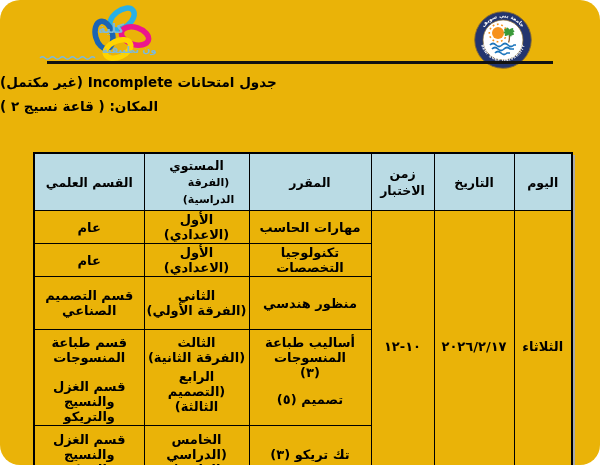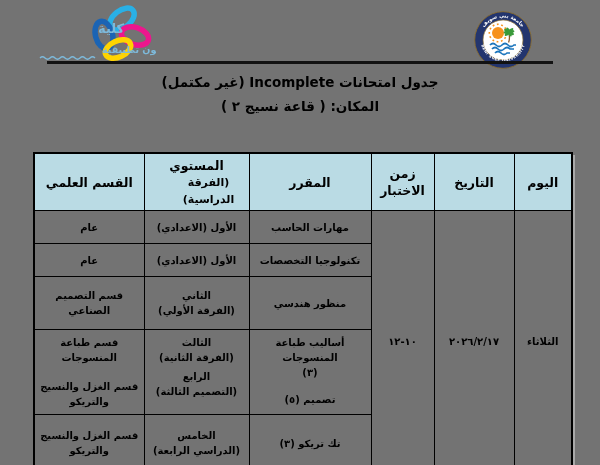--- a/index.html
+++ b/index.html
@@ -1,44 +1,44 @@
 <!DOCTYPE html>
 <html lang="ar"><head>
 <meta charset="utf-8">
 <style>
   html,body{margin:0;padding:0;}
   body{
     width:600px;height:465px;background:#ffffff;
     font-family:"DejaVu Sans",sans-serif;font-weight:700;color:#000;
   }
-  .page{position:relative;width:600px;height:465px;overflow:hidden;background:#737373;}
+  .page{position:relative;width:600px;height:465px;overflow:hidden;background:#eab308;border-radius:20px;}
 
   
   .logo-faculty{position:absolute;left:36px;top:3px;width:120px;height:64px;}
   .logo-univ{position:absolute;left:474px;top:11px;width:58px;height:58px;}
   .top-rule{position:absolute;left:47px;top:61px;width:506px;height:3px;background:#121212;}
 
   
-  .titles{position:absolute;left:0;top:71px;width:600px;text-align:center;direction:rtl;}
+  .titles{position:absolute;left:0;top:71px;width:600px;text-align:left;direction:rtl;}
   .titles .t{font-size:13.5px;line-height:23.5px;white-space:nowrap;}
 
   
   table.exam{
     position:absolute;left:33px;top:152px;width:538px;
     border-collapse:collapse;direction:rtl;table-layout:fixed;
     border:2px solid #000;box-shadow:2px 3px 0 #a9a9a9;
   }
   table.exam th,table.exam td{
     border:1px solid #000;text-align:center;vertical-align:middle;
     padding:1px 2px;overflow:hidden;
   }
   table.exam thead th{
     background:#badbe4;font-size:12.5px;height:54px;line-height:17px;
   }
-  table.exam td{font-size:10px;line-height:15px;}
+  table.exam td{font-size:13px;line-height:15px;}
   tr.r1 td{height:30px;}
   tr.r2 td{height:30px;}
   tr.r3 td{height:50px;}
   tr.r4 td{height:78px;vertical-align:top;padding-top:5px;}
   tr.r5 td{height:54px;}
   td.merged{vertical-align:middle;font-size:11.5px;}
   .ltr-num{direction:ltr;unicode-bidi:bidi-override;display:inline-block;}
   .sub{font-size:11px;margin-left:24px;}
   .gap-sm{margin-top:4px;}
   .gap-md{margin-top:12px;}

